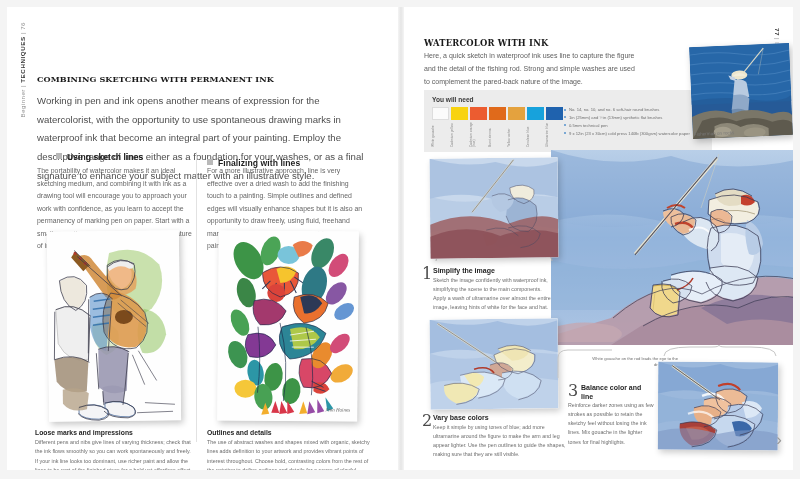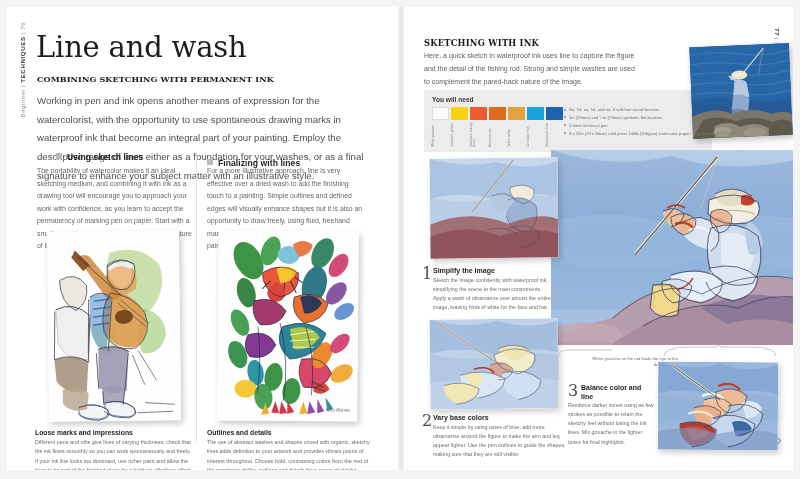--- a/index.html
+++ b/index.html
@@ -185,21 +185,20 @@
 <body>
 
 <div class="spread">
 
   <div class="lp">
 
     <div class="runhead runhead-left">
       <span>Beginner | </span><b>TECHNIQUES</b><span> | 76</span>
     </div>
 
-    <div class="title">Line and wash</div>
     <div class="subtitle">COMBINING SKETCHING WITH PERMANENT INK</div>
     <div class="intro">Working in pen and ink opens another means of expression for the watercolorist, with the opportunity to use spontaneous drawing marks in waterproof ink that become an integral part of your painting. Employ the descriptive range of lines either as a foundation for your washes, or as a final signature to enhance your subject matter with an illustrative style.</div>
 
     <div class="divider-v"></div>
 
     <div class="col-head colA-head">
       <span class="sq"></span><span>Using sketch lines</span>
     </div>
     <div class="col-body colA-body">The portability of watercolor makes it an ideal sketching medium, and combining it with ink as a drawing tool will encourage you to approach your work with confidence, as you learn to accept the permanency of marking pen on paper. Start with a small, smooth-paper sketchbook to make a feature of ink sketches.</div>
 
@@ -354,21 +353,21 @@
     <div class="cap-head capB-head">Outlines and details</div>
     <div class="cap-body capB-body">The use of abstract washes and shapes mixed with organic, sketchy lines adds definition to your artwork and provides vibrant points of interest throughout. Choose bold, contrasting colors from the rest of the painting to define outlines and details for a sense of playful impact.</div>
   </div>
 
   <div class="rp">
 
     <div class="runhead runhead-right">
       <b>77</b><span> | Line and wash</span>
     </div>
 
-    <div class="sk-head">SKETCHING WITH INK</div>
+    <div class="sk-head">WATERCOLOR WITH INK</div>
     <div class="sk-body">Here, a quick sketch in waterproof ink uses line to capture the figure and the detail of the fishing rod. Strong and simple washes are used to complement the pared-back nature of the image.</div>
 
     <div class="ywn">
       <div class="ywn-title">You will need</div>
       <div class="swatches">
         <div class="sw-wrap">
           <div class="sw" style="background:#fbfbfb;border:.5px solid #ddd"></div>
           <div class="sw-label">White gouache</div>
         </div>
         <div class="sw-wrap">

